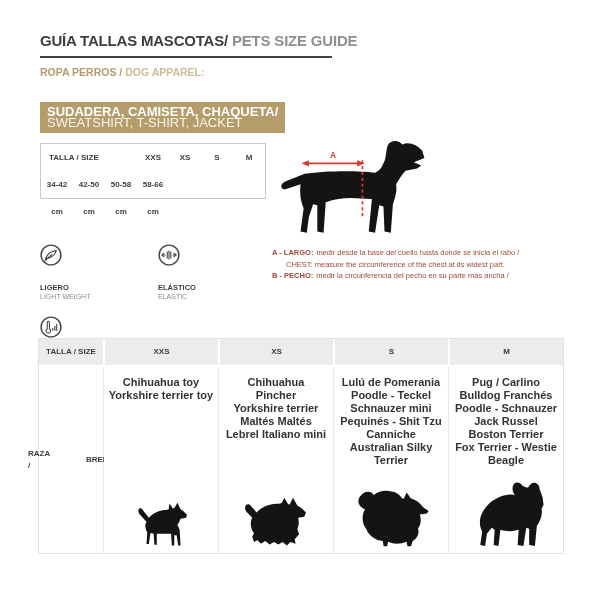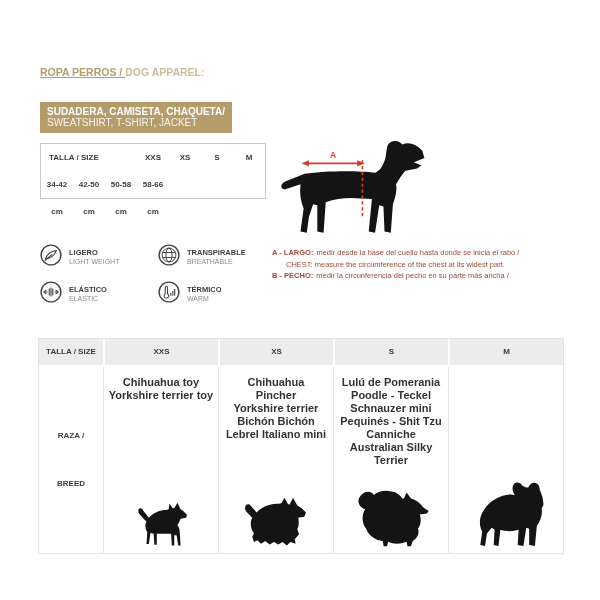--- a/index.html
+++ b/index.html
@@ -3,66 +3,69 @@
 <meta charset="utf-8">
 <style>
   html,body{margin:0;padding:0;background:#ffffff;}
   .page{position:relative;width:600px;height:600px;background:#ffffff;overflow:hidden;
         font-family:"Liberation Sans",sans-serif;color:#3d3d3d;}
   
   .title{position:absolute;left:40px;top:32px;width:292px;font-size:15px;font-weight:700;
          letter-spacing:-0.2px;border-bottom:2px solid #414141;padding-bottom:7px;white-space:nowrap;}
   .title .t-en{color:#8f8f8f;}
   .subtitle{position:absolute;left:40px;top:66px;font-size:10.5px;font-weight:700;white-space:nowrap;}
-  .subtitle .s-es{color:#b59c6b;text-decoration:underline;}
+  .subtitle .s-es{color:#b59c6b;}
   .subtitle .s-en{color:#cdbd97;}
   
   .badge{position:absolute;left:40px;top:102px;background:#b59c6b;color:#ffffff;
-         padding:4px 7px 5px 7px;font-size:10px;font-weight:700;line-height:11px;white-space:nowrap;}
+         padding:4px 7px 5px 7px;font-size:13px;font-weight:700;line-height:11px;white-space:nowrap;}
   .badge .badge-en{font-weight:400;opacity:.9;}
   
   .size-table{position:absolute;left:40px;top:143px;width:224px;border:1px solid #c9c9c9;font-size:8px;}
   .st-row{display:flex;height:27px;line-height:27px;background:#ffffff;}
   .st-row.st-a{background:#d8d8d8;}
   .st-label{width:88px;padding-left:8px;font-weight:700;text-align:left;}
   .st-val{width:32px;text-align:center;font-weight:700;}
   
   .diagram{position:absolute;left:278px;top:135px;width:150px;height:105px;}
   
   .features{position:absolute;left:40px;top:244px;width:230px;display:grid;
             grid-template-columns:1fr 1fr;row-gap:15px;column-gap:6px;}
-  .feature{display:flex;align-items:flex-end;gap:7px;}
+  .feature{display:flex;align-items:flex-start;gap:15px;flex-direction:column;}
   .f-icon{width:22px;height:22px;flex:0 0 auto;}
   .f-txt{padding-top:2px;line-height:9px;}
   .f-es{font-weight:700;font-size:7.5px;color:#3d3d3d;}
   .f-en{font-size:7px;color:#8c8c8c;}
   
   .notes{position:absolute;left:272px;top:247px;width:302px;font-size:7.5px;
          line-height:11.5px;color:#a04a3c;}
   .note-label{font-weight:700;margin-right:3px;}
   .note-en{padding-left:14px;}
   
   .breed-table{position:absolute;left:38px;top:338px;width:524px;border:1px solid #e3e3e3;}
   .bt-head{display:grid;grid-template-columns:64px repeat(4,1fr);gap:2px;background:#ffffff;}
   .bt-hcell{background:#ececec;height:26px;line-height:26px;text-align:center;
             font-size:8px;font-weight:700;}
   .bt-body{display:grid;grid-template-columns:64px repeat(4,1fr);gap:1px;background:#e8e8e8;
            border-top:2px solid #ffffff;}
   .bt-cell{background:#ffffff;height:186px;display:flex;flex-direction:column;align-items:center;}
-  .bt-label-cell{background:#ffffff;height:186px;display:flex;flex-direction:column;
+  .bt-label-cell{background:#ffffff;height:186px;display:flex;flex-direction:row;
                  align-items:center;justify-content:center;font-size:8px;font-weight:700;line-height:12px;gap:36px;}
   .breeds{padding-top:9px;text-align:center;font-size:11px;font-weight:700;line-height:13px;color:#333;}
   .dog{margin-top:auto;margin-bottom:5px;}
   svg text{font-family:"Liberation Sans",sans-serif;}
 </style>
 </head>
 <body>
 
 <div class="page">
 
+  <div class="title">
+    <span class="t-es">GUÍA TALLAS MASCOTAS/</span><span class="t-en"> PETS SIZE GUIDE</span>
+  </div>
   <div class="subtitle">
     <span class="s-es">ROPA PERROS / </span><span class="s-en">DOG APPAREL:</span>
   </div>
 
   <div class="badge">
     <div>SUDADERA, CAMISETA, CHAQUETA/</div>
     <div class="badge-en">SWEATSHIRT, T-SHIRT, JACKET</div>
   </div>
 
   <div class="size-table">
@@ -102,32 +105,20 @@
         <path d="M4.3 15.2 L11 9.5" stroke="#444" stroke-width="1" fill="none"></path>
       </svg>
       <div class="f-txt">
         <div class="f-es">LIGERO</div>
         <div class="f-en">LIGHT WEIGHT</div>
       </div>
     </div>
     <div class="feature">
       <svg class="f-icon" viewBox="0 0 20 20">
         <circle cx="10" cy="10" r="9" fill="none" stroke="#444" stroke-width="1.3"></circle>
-        <circle cx="10" cy="10" r="6.3" fill="none" stroke="#444" stroke-width="0.9"></circle>
-        <ellipse cx="10" cy="10" rx="2.8" ry="6.3" fill="none" stroke="#444" stroke-width="0.9"></ellipse>
-        <path d="M4.3 7.7 H15.7 M4.3 12.3 H15.7" stroke="#444" stroke-width="0.9" fill="none"></path>
-      </svg>
-      <div class="f-txt">
-        <div class="f-es">TRANSPIRABLE</div>
-        <div class="f-en">BREATHABLE</div>
-      </div>
-    </div>
-    <div class="feature">
-      <svg class="f-icon" viewBox="0 0 20 20">
-        <circle cx="10" cy="10" r="9" fill="none" stroke="#444" stroke-width="1.3"></circle>
         <path d="M3.5 10 H6.8 M13.2 10 H16.5" stroke="#444" stroke-width="1" fill="none"></path>
         <path d="M5.8 8 L3.5 10 L5.8 12 M14.2 8 L16.5 10 L14.2 12" stroke="#444" stroke-width="1" fill="none"></path>
         <path d="M8.4 6.8 V13.2 M10 5.8 V14.2 M11.6 6.8 V13.2" stroke="#444" stroke-width="1" fill="none"></path>
       </svg>
       <div class="f-txt">
         <div class="f-es">ELÁSTICO</div>
         <div class="f-en">ELASTIC</div>
       </div>
     </div>
     <div class="feature">
@@ -175,21 +166,21 @@
         <svg class="dog" height="46" viewBox="0 0 70 58">
           <path fill="#141414" d="M52 8 L56 1 L60 9 L63 11 L68 16 L67 20 L60 21 L58 26 L56 29 C58 32 59 35 59 38 L60 55 L57 55 L55 42 L52 42 L52 55 L49 55 L48 40 L30 40 L30 54 L27 54 L26 40 L22 39 L20 53 L17 53 L18 38 C15 34 15 28 17 25 L8 15 C4 9 10 5 13 11 L20 20 C26 13 34 10 42 10 L45 9 L46 2 L50 8 Z"></path>
         </svg>
       </div>
 
       <div class="bt-cell">
         <div class="breeds">
             <div class="breed">Chihuahua</div>
             <div class="breed">Pincher</div>
             <div class="breed">Yorkshire terrier</div>
-            <div class="breed">Bichón Bichón</div>
+            <div class="breed">Maltés Maltés</div>
             <div class="breed">Lebrel Italiano mini</div>
           </div>
         <svg class="dog" height="52" viewBox="0 0 80 60">
           <path fill="#141414" d="M56 10 L60 2 L65 11 L70 14 L75 19 L73 24 L66 25 C67 30 67 34 65 38 L67 44 L62 50 L63 55 L57 53 L53 57 L48 53 L43 56 L38 53 L33 56 L28 52 L23 55 L19 51 L15 53 L13 47 L15 43 C11 38 10 30 13 25 L6 18 C2 12 8 6 12 12 L18 19 C24 12 34 9 44 9 L47 8 L50 2 L54 9 Z"></path>
         </svg>
       </div>
 
       <div class="bt-cell">
         <div class="breeds">
             <div class="breed">Lulú de Pomerania</div>
@@ -198,20 +189,29 @@
             <div class="breed">Pequinés - Shit Tzu</div>
             <div class="breed">Canniche</div>
             <div class="breed">Australian Silky Terrier</div>
           </div>
         <svg class="dog" height="60" viewBox="0 0 90 68">
           <path fill="#141414" d="M60 12 L63 5 L68 12 C73 13 78 17 82 22 L88 26 L86 29 L78 30 C80 36 79 42 76 46 C78 52 74 58 70 60 L68 66 L64 66 L63 61 C56 64 48 64 42 61 L41 66 L37 66 L36 60 C28 60 20 54 17 46 C12 40 12 30 16 24 C10 22 6 16 10 10 C14 4 22 2 26 8 C30 4 38 2 46 4 C50 4 56 8 58 12 Z"></path>
         </svg>
       </div>
 
       <div class="bt-cell">
+        <div class="breeds">
+            <div class="breed">Pug / Carlino</div>
+            <div class="breed">Bulldog Franchés</div>
+            <div class="breed">Poodle - Schnauzer</div>
+            <div class="breed">Jack Russel</div>
+            <div class="breed">Boston Terrier</div>
+            <div class="breed">Fox Terrier - Westie</div>
+            <div class="breed">Beagle</div>
+          </div>
         <svg class="dog" height="70" viewBox="0 0 90 73">
           <path fill="#141414" d="M54 18 C50 16 40 18 34 22 C26 26 20 34 18 42 C17 48 18 52 20 56 L18 70 L23 71 L25 58 L30 52 L33 54 L32 70 L37 71 L39 54 C46 56 52 56 58 54 L57 70 L63 71 L66 52 L69 53 L69 70 L75 71 L77 50 C81 44 83 38 82 32 L84 28 L83 20 L80 12 C80 4 71 2 68 10 L66 10 L62 8 C58 2 50 4 52 14 Z"></path>
         </svg>
       </div>
     </div>
   </div>
 
 </div>
 
 </body></html>

